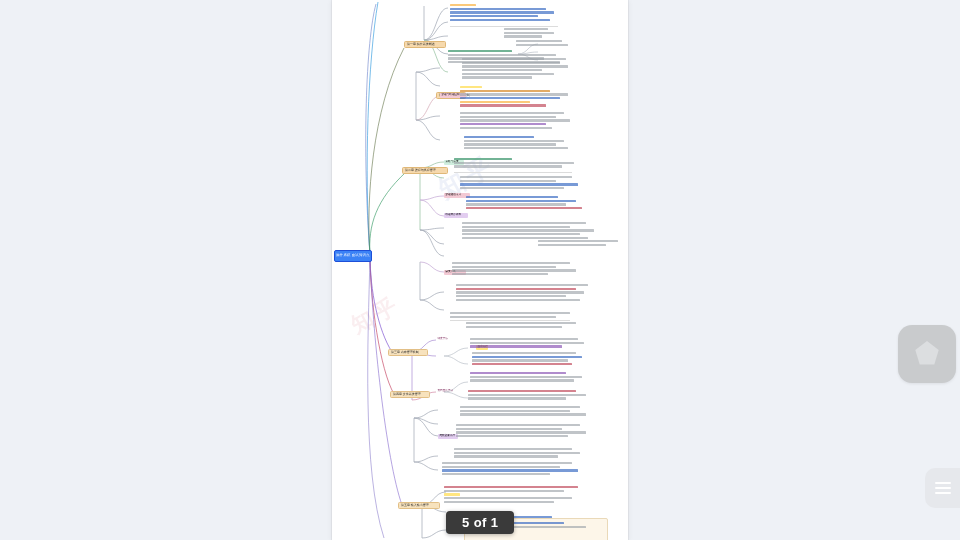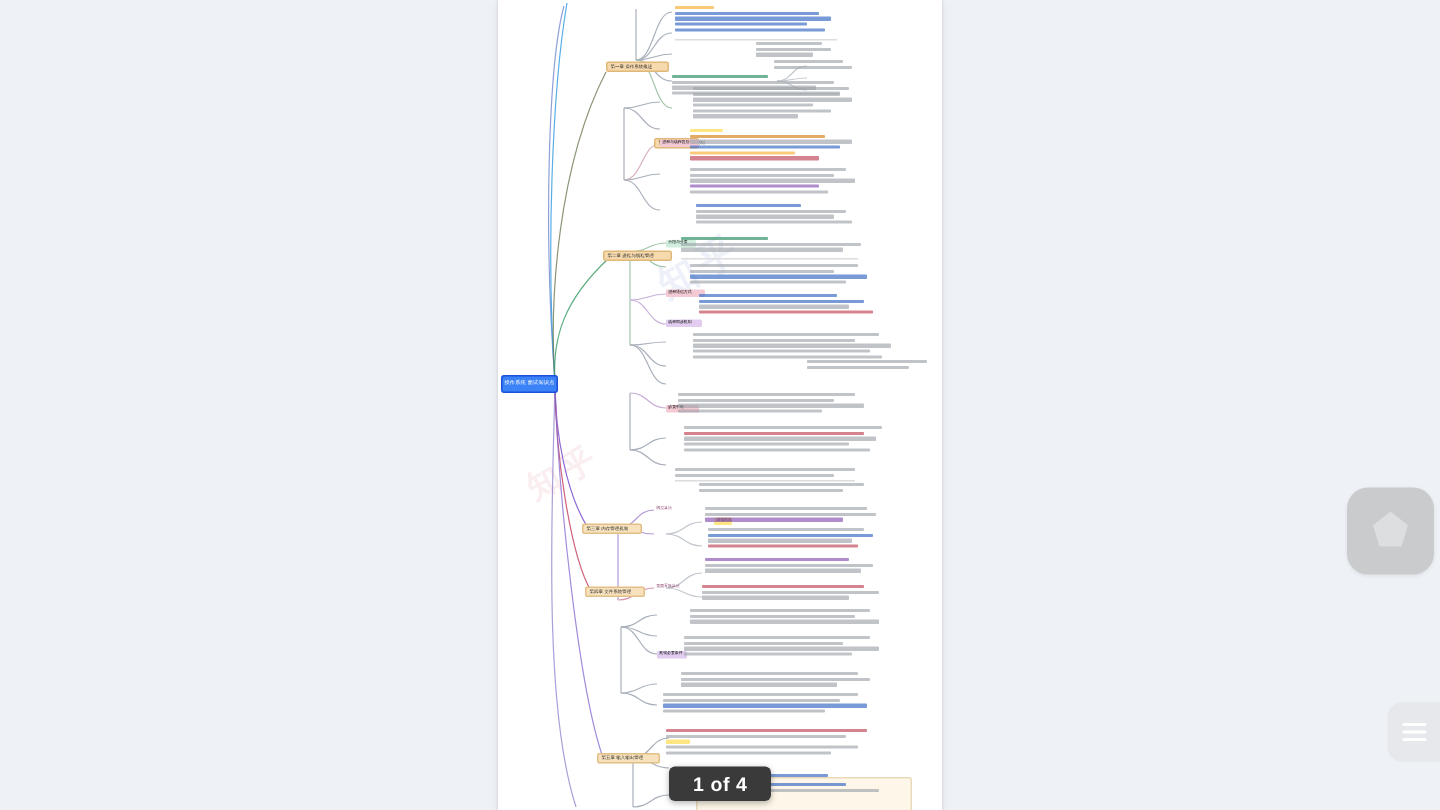--- a/index.html
+++ b/index.html
@@ -424,21 +424,21 @@
 
       <div class="codebox" style="left:132px;top:518px;width:142px;height:22px;"></div>
       <div class="tblock" style="left:136px;top:522px;width:134px;">
         <div class="trow b" style="width:96px;"></div>
         <div class="trow" style="width:118px;"></div>
       </div>
 
     </div>
   </div>
 
-  <div class="page-indicator">1 of 4</div>
+  <div class="page-indicator">5 of 1</div>
 
   <div class="fab">
     <div class="glyph"></div>
   </div>
 
   <div class="outline-tab">
     <div class="bars">
       <i></i>
         <i></i>
         <i></i>

